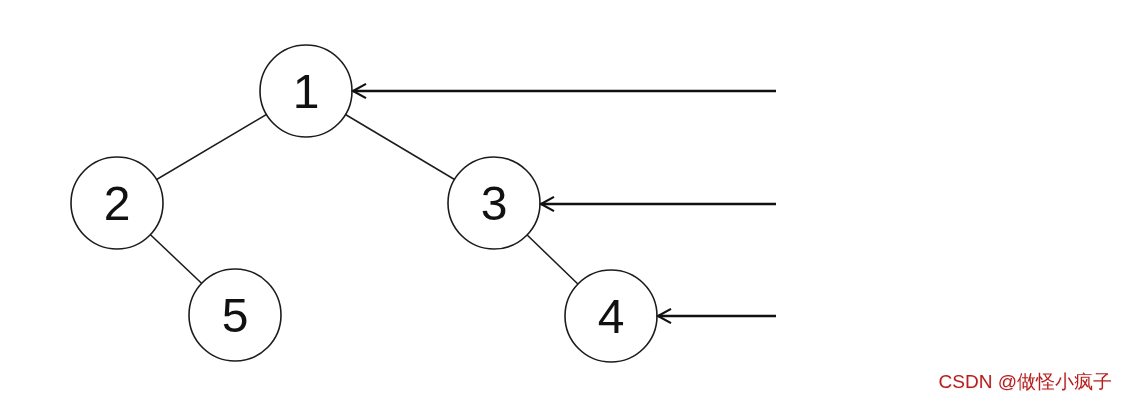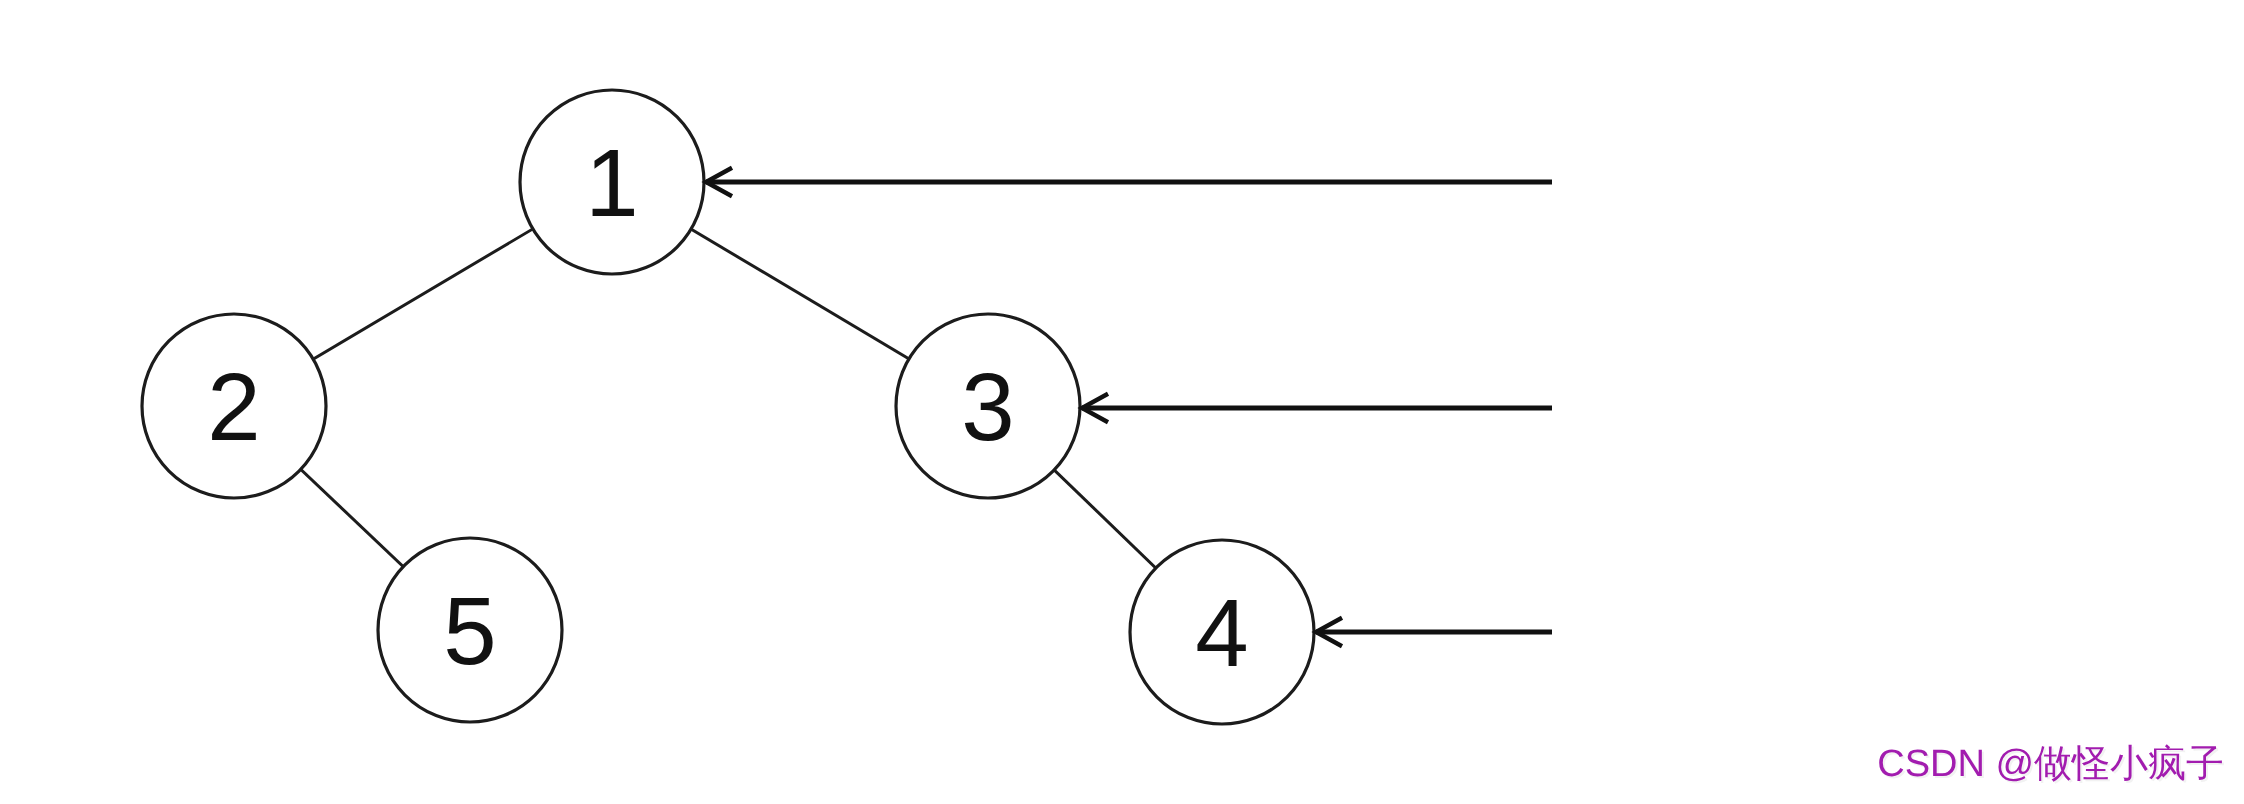--- a/index.html
+++ b/index.html
@@ -37,21 +37,21 @@
   .pointer-arrow {
     stroke: #111111;
     fill: none;
     stroke-linecap: butt;
   }
   .watermark {
     position: absolute;
     right: 10px;
     top: 369px;
     font-size: 19px;
-    color: #a21caf;
+    color: #b91c1c;
     text-shadow: 1px 1px 0 #f2f2f2;
     white-space: nowrap;
     user-select: none;
   }
 </style>
 </head>
 <body>
 
 <div id="stage">
   <svg id="tree-svg" width="1122" height="402" viewBox="0 0 1122 402">

